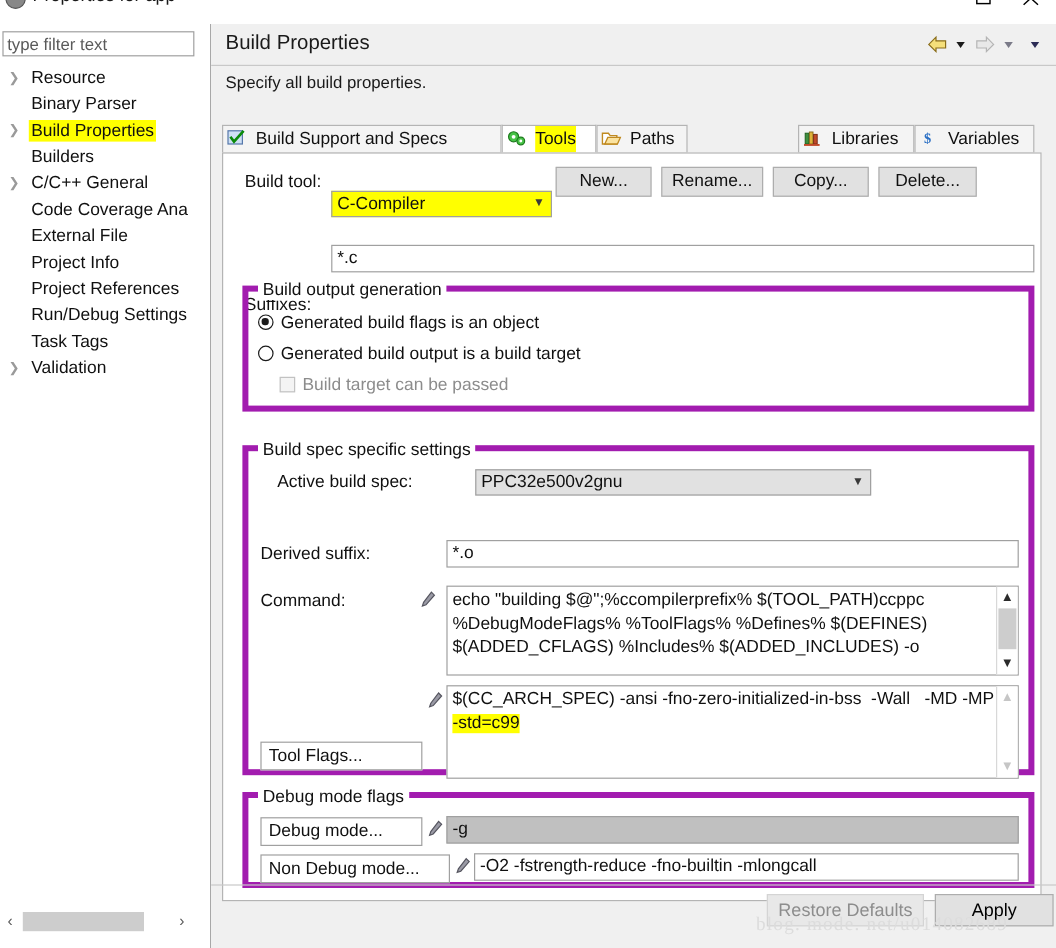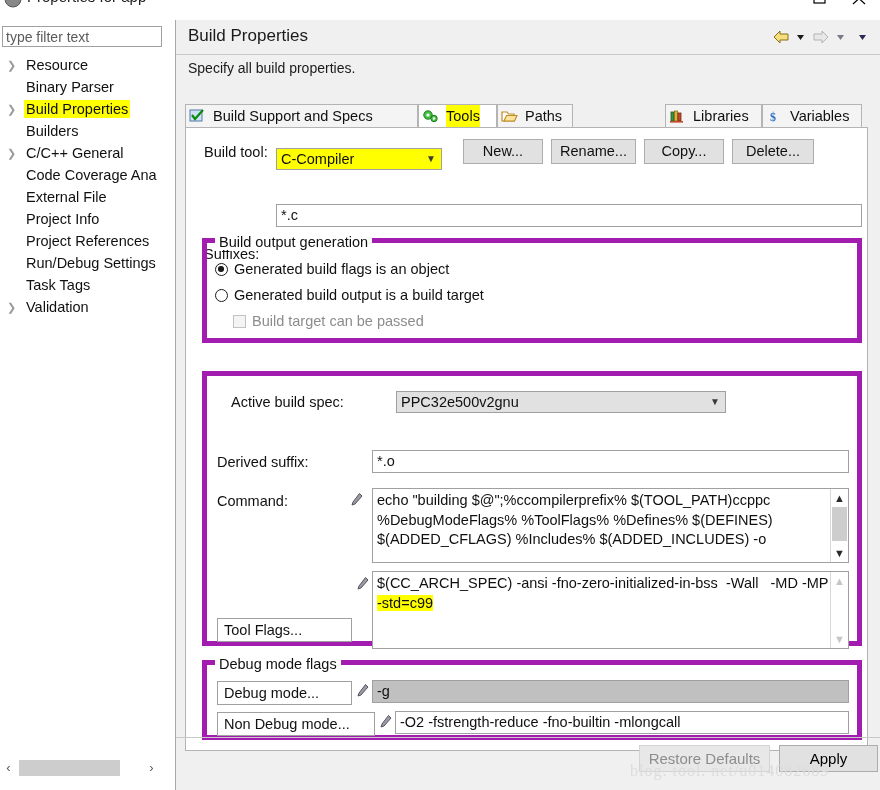--- a/index.html
+++ b/index.html
@@ -412,21 +412,21 @@
           <text x="4" y="11.5" font-family="Liberation Serif, serif" font-size="12" font-weight="bold" fill="#2a6fc4">$</text>
         </svg>
         <span class="tlabel">Variables</span>
       </div>
 
     </div>
 
     <div class="tab-body">
 
       <div class="lbl" style="left:18px; top:16px;">Build tool:</div>
-      <div class="combo hl" style="left:90px; top:20px; width:166px;">
+      <div class="combo hl" style="left:90px; top:31px; width:184px;">
         <span>C-Compiler</span>
         <span class="chev">▼</span>
       </div>
       <div class="btn" style="left:277px; top:11px; width:80px;">New...</div>
       <div class="btn" style="left:365px; top:11px; width:85px;">Rename...</div>
       <div class="btn" style="left:458px; top:11px; width:80px;">Copy...</div>
       <div class="btn" style="left:546px; top:11px; width:82px;">Delete...</div>
 
       <div class="lbl" style="left:18px; top:80px;margin-top:38px;">Suffixes:</div>
       <div class="txt" style="left:90px; top:76px; width:586px;">*.c</div>
@@ -439,20 +439,21 @@
         </div>
         <div class="radio-row" style="left:8px; top:44px;">
           <span class="radio"></span><span>Generated build output is a build target</span>
         </div>
         <div class="check-row" style="left:26px; top:70px;">
           <span class="checkbox"></span><span>Build target can be passed</span>
         </div>
       </div>
 
       <div class="group" style="left:16px; top:243px; width:660px; height:275px;">
+        <div class="group-title">Build spec specific settings</div>
 
         <div class="lbl" style="left:24px; top:18px;">Active build spec:</div>
         <div class="combo" style="left:189px; top:15px; width:330px;">
           <span>PPC32e500v2gnu</span>
           <span class="chev">▼</span>
         </div>
 
         <div class="lbl" style="left:10px; top:78px;">Derived suffix:</div>
         <div class="txt" style="left:165px; top:74px; width:477px;">*.o</div>
 
@@ -498,15 +499,15 @@
         <div class="txt" style="left:188px; top:46px; width:454px;">-O2 -fstrength-reduce -fno-builtin -mlongcall</div>
       </div>
 
     </div>
   </div>
 
   <div class="bline"></div>
   <div class="bottom-btn dis" style="left:639px; top:745px; width:131px;">Restore Defaults</div>
   <div class="bottom-btn" style="left:779px; top:745px; width:99px;">Apply</div>
 
-  <div class="watermark">blog. tool. net/u014082689</div>
+  <div class="watermark">blog. mode. net/u014082689</div>
 
 </div>
 
 </body></html>

